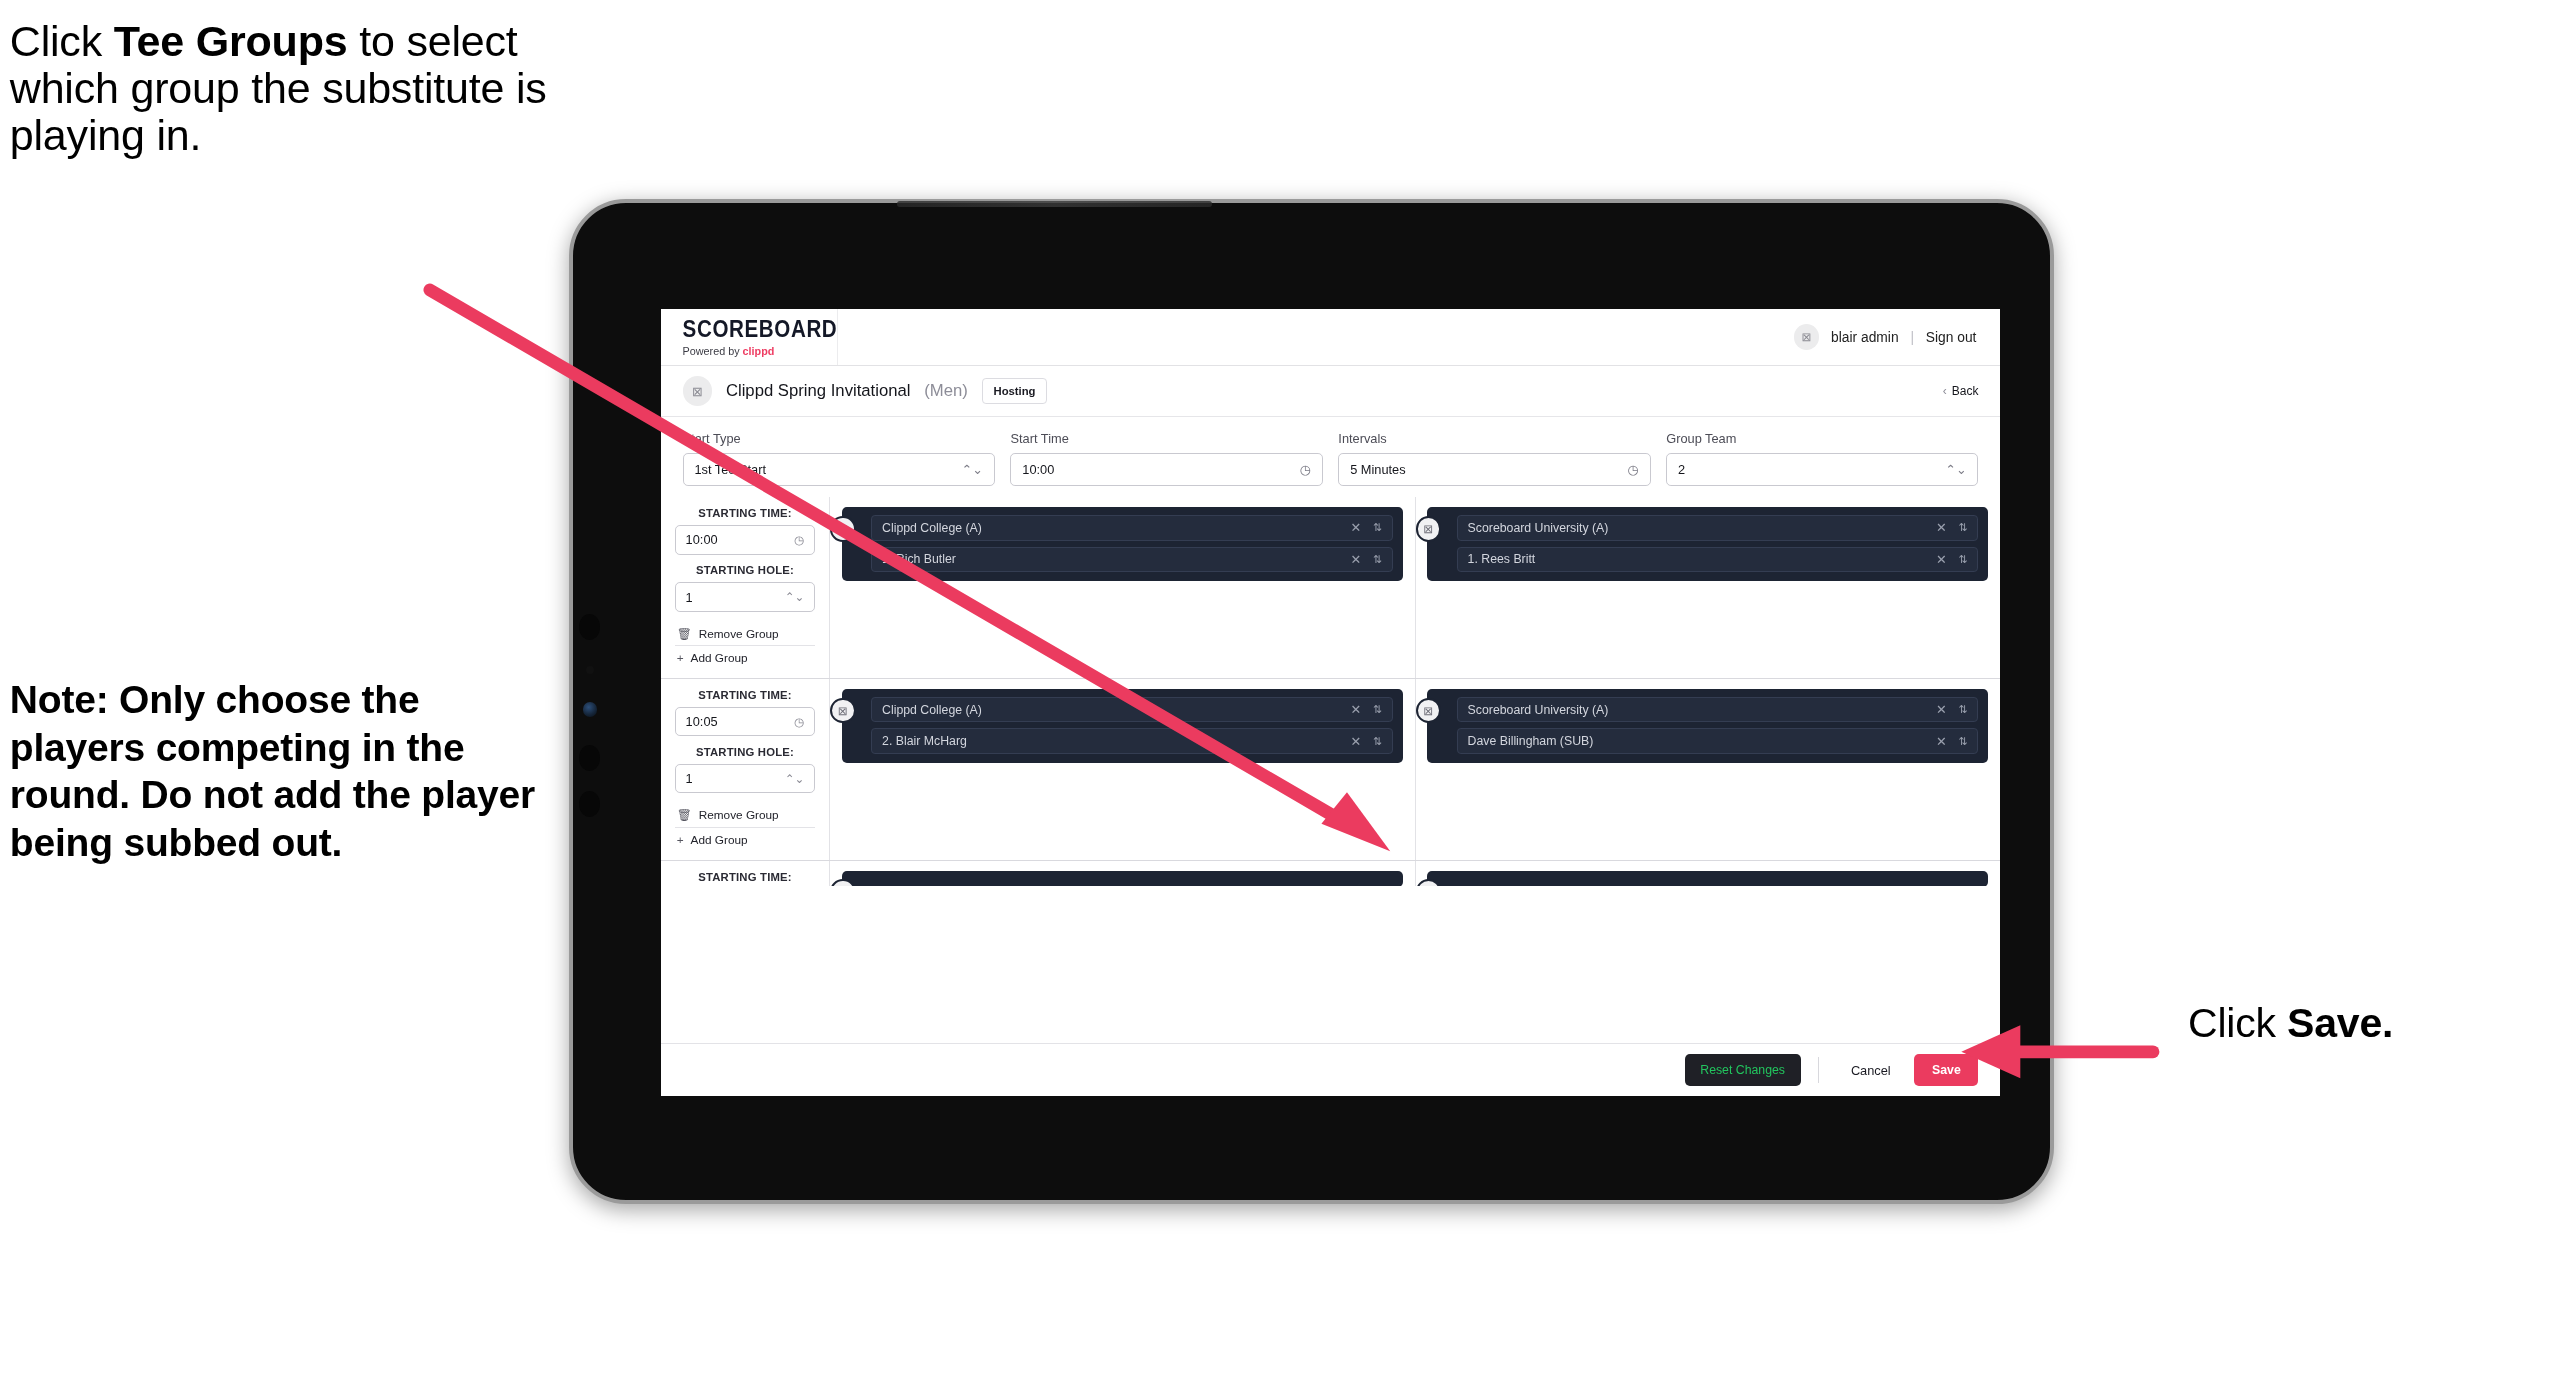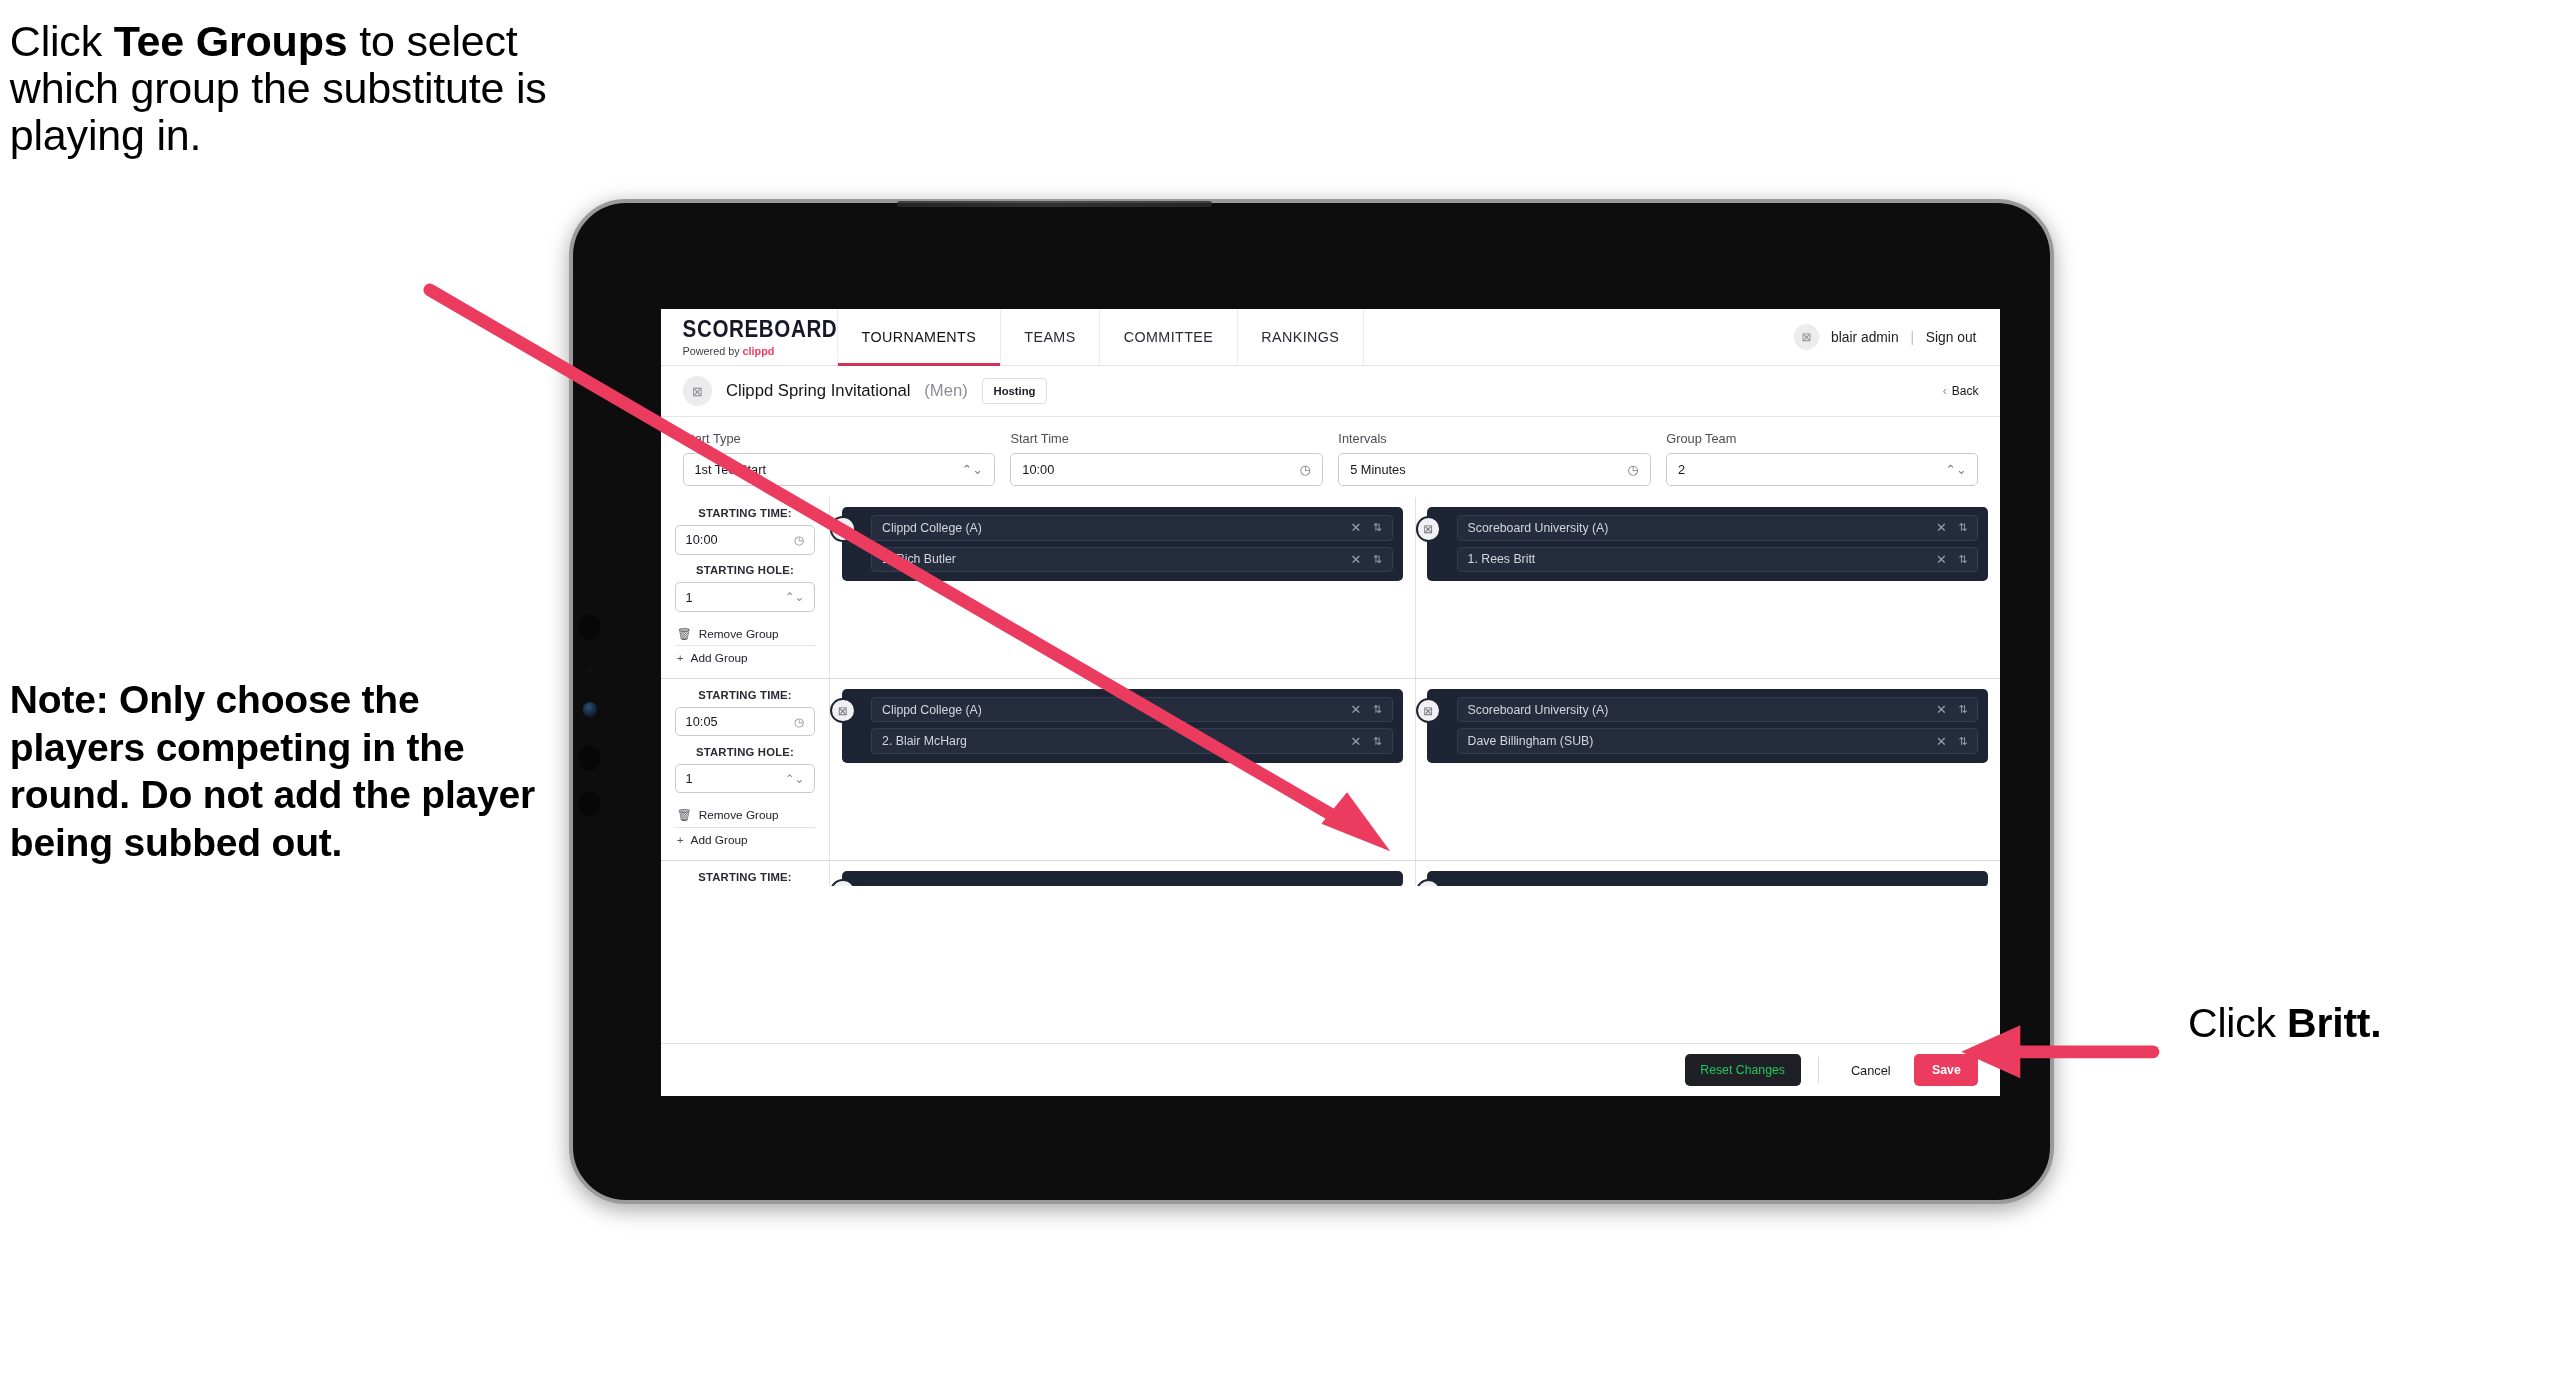--- a/index.html
+++ b/index.html
@@ -200,44 +200,38 @@
 
 <div class="stage">
 
   <div class="annot" id="annot-top">
     <span>Click </span><b>Tee Groups</b><span> to select which group the substitute is playing in.</span>
   </div>
 
   <div class="annot" id="annot-note">Note: Only choose the players competing in the round. Do not add the player being subbed out.</div>
 
   <div class="annot" id="annot-save">
-    <span>Click </span><b>Britt.</b>
+    <span>Click </span><b>Save.</b>
   </div>
 
   <div class="tablet">
     <div class="top-speaker"></div>
     <div class="cam-dot cam-a"></div>
     <div class="cam-dot cam-b"></div>
     <div class="cam-dot cam-c"></div>
     <div class="cam-dot cam-d"></div>
     <div class="cam-dot cam-e"></div>
 
     <div class="screen">
 
       <div class="topnav">
         <div class="brand">
           <div class="brand-title">SCOREBOARD</div>
           <div class="brand-sub"><span>Powered by </span><span class="clippd">clippd</span></div>
         </div>
-        <div class="navtabs">
-          <div class="navtab active">TOURNAMENTS</div>
-          <div class="navtab">TEAMS</div>
-          <div class="navtab">COMMITTEE</div>
-          <div class="navtab">RANKINGS</div>
-        </div>
         <div class="nav-right">
           <div class="avatar-sm">⊠</div>
           <div class="nav-user">blair admin</div>
           <div class="nav-sep">|</div>
           <div class="nav-signout">Sign out</div>
         </div>
       </div>
 
       <div class="tbar">
         <div class="avatar-sm">⊠</div>

